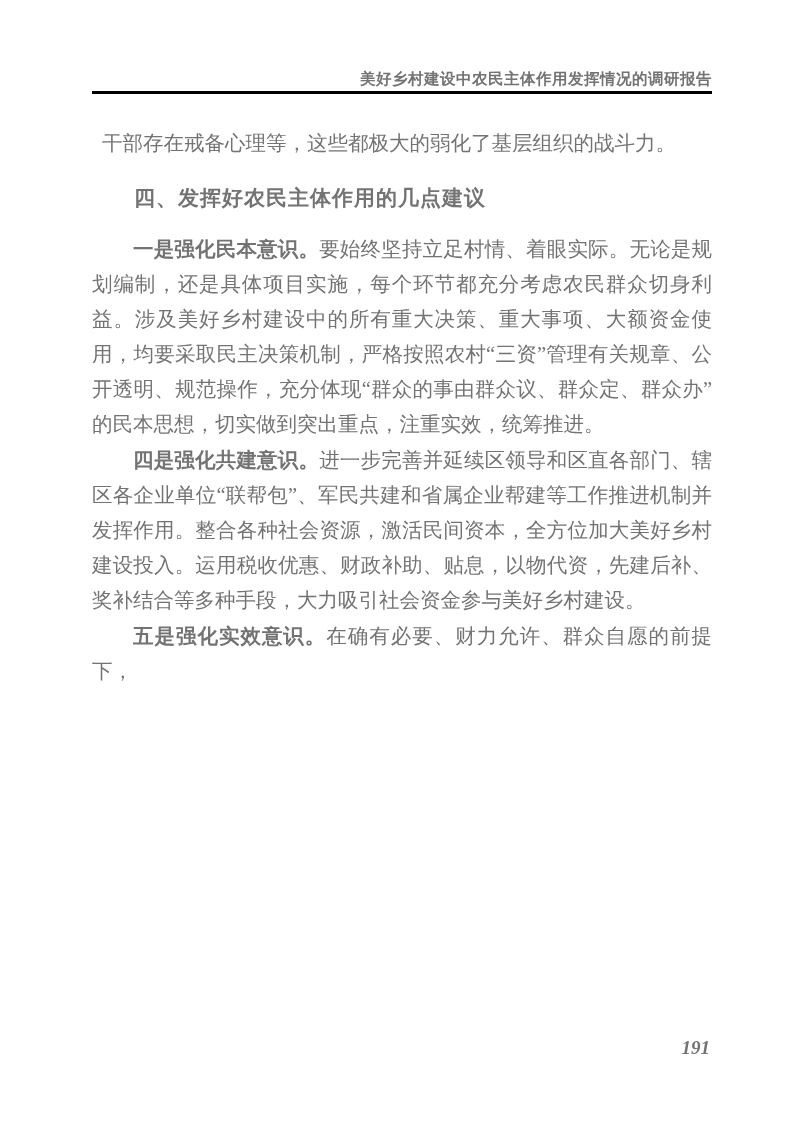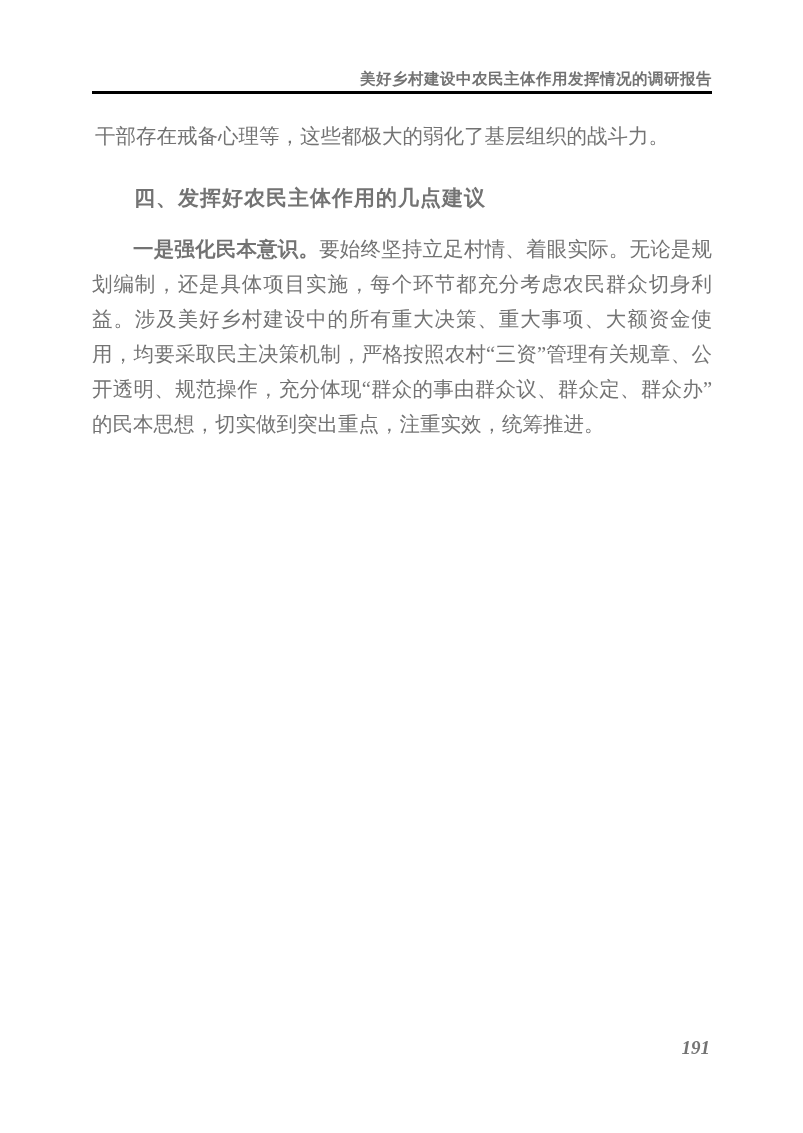--- a/index.html
+++ b/index.html
@@ -41,21 +41,21 @@
     left: 0;
     width: 100%;
     height: 3px;
     background: #000000;
   }
   .intro-line {
     position: absolute;
     top: 116px;
     left: 0;
     width: 100%;
-    margin: 3px;
+    margin: 10px;
     font-size: 20.5px;
     line-height: 35px;
     text-align: justify;
   }
   .section-heading {
     position: absolute;
     top: 180px;
     left: 0;
     width: 100%;
     margin: 0;
@@ -111,18 +111,20 @@
     <p class="intro-line">干部存在戒备心理等，这些都极大的弱化了基层组织的战斗力。</p>
 
     <h2 class="section-heading">四、发挥好农民主体作用的几点建议</h2>
 
     <div class="paragraphs">
 
       <p><span class="lead">一是强化民本意识。</span><span>要始终坚持立足村情、着眼实际。无论是规划编制，还是具体项目实施，每个环节都充分考虑农民群众切身利益。涉及美好乡村建设中的所有重大决策、重大事项、大额资金使用，均要采取民主决策机制，严格按照农村“三资”管理有关规章、公开透明、规范操作，充分体现“群众的事由群众议、群众定、群众办”的民本思想，切实做到突出重点，注重实效，统筹推进。</span></p>
 
 
 
+      <p><span class="lead">四是强化共建意识。</span><span>进一步完善并延续区领导和区直各部门、辖区各企业单位“联帮包”、军民共建和省属企业帮建等工作推进机制并发挥作用。整合各种社会资源，激活民间资本，全方位加大美好乡村建设投入。运用税收优惠、财政补助、贴息，以物代资，先建后补、奖补结合等多种手段，大力吸引社会资金参与美好乡村建设。</span></p>
 
+      <p><span class="lead">五是强化实效意识。</span><span>在确有必要、财力允许、群众自愿的前提下，</span></p>
     </div>
   </div>
 
   <div class="page-number">191</div>
 </div>
 
 </body></html>

